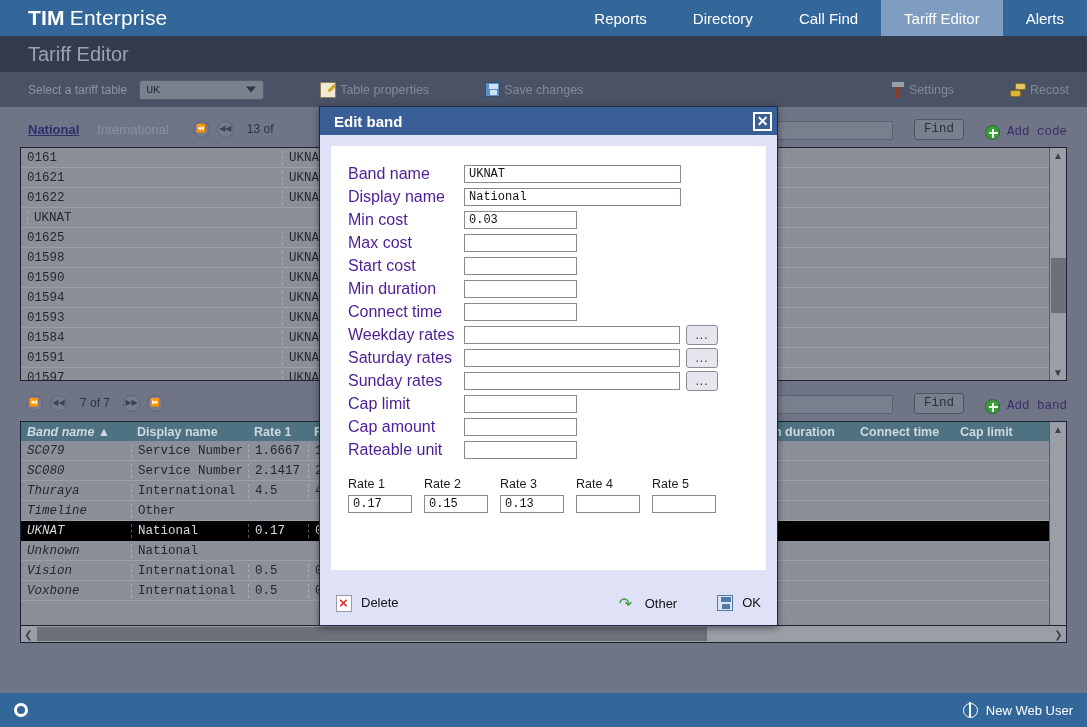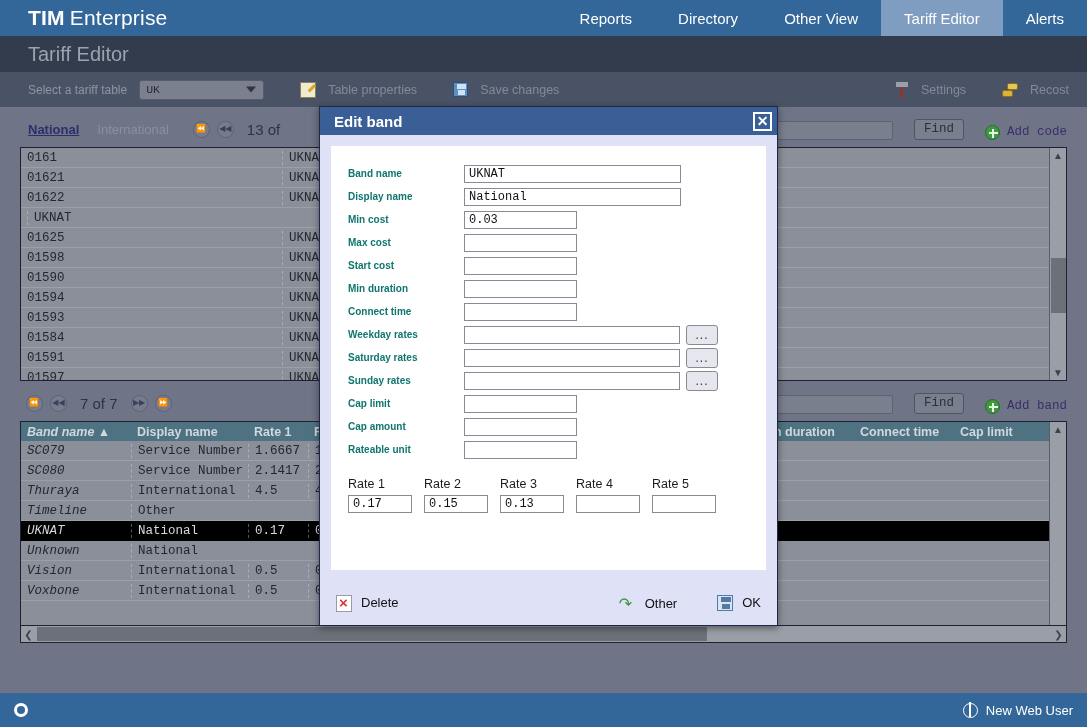--- a/index.html
+++ b/index.html
@@ -45,21 +45,21 @@
     margin-left:12px; width:125px; height:20px; background:#7b808f;
     border:1px solid #565c6b; border-radius:3px; color:#2a2f3a;
     font-size:11.5px; font-family:"Liberation Mono", monospace;
     display:flex; align-items:center; padding:0 6px; position:relative;
   }
   .tb-select .caret {
     position:absolute; right:7px; top:50%; transform:translateY(-60%);
     width:0;height:0;border-left:5px solid transparent;border-right:5px solid transparent;
     border-top:6px solid #2f3440;
   }
-  .tb-btn { display:flex; align-items:center; gap:12px; margin-left:36px; cursor:pointer; }
+  .tb-btn { display:flex; align-items:center; gap:4px; margin-left:56px; cursor:pointer; }
   .tb-btn .tbtxt { color:#828a99; font-size:12.5px; }
   .spacer { flex:1; }
   .tb-right { display:flex; align-items:center; padding-right:18px; }
 
   
   .content { position:relative; padding:0 20px; }
 
   .tabs-row {
     display:flex; align-items:center; height:28px; margin-top:8px; gap:0;
     padding-left:8px;
@@ -68,21 +68,21 @@
   .tab.active { color:#2b2f6b; text-decoration:underline; font-weight:bold; }
   .tab.inactive { color:#8a90a0; }
 
   .pager { display:flex; align-items:center; gap:7px; margin-left:6px; }
   .pbtn {
     width:17px;height:17px;border-radius:50%;
     background:#767b8d; border:1px solid #5d6375;
     display:flex;align-items:center;justify-content:center;
     font-size:8px;color:#39405a; cursor:pointer; line-height:1;
   }
-  .pagetext { font-size:15px; color:#2e3342; margin:0 6px; }
+  .pagetext { font-size:12px; color:#2e3342; margin:0 6px; }
 
   .findwrap { margin-left:auto; display:flex; align-items:flex-end; gap:21px;font-family:Liberation Mono, monospace; }
   .findinput {
     width:152px;height:19px;background:#7a7f8e;border:1px solid #5c6273;
     border-radius:2px;
   }
   .findbtn {
     height:21px;padding:0 9px;background:#7a7f8e;border:1px solid #4e5464;
     border-radius:3px;font-size:12.5px;color:#2a2f3a;display:flex;align-items:center;
     cursor:pointer;
@@ -163,21 +163,21 @@
     padding:0 5px 0 14px;color:#ffffff;font-size:15px;font-weight:bold;
   }
   .dlg-close {
     margin-left:auto;width:19px;height:19px;background:#3a5e96;
     border:2px solid #ffffff;color:#ffffff;display:flex;align-items:center;
     justify-content:center;font-size:14px;font-weight:bold;cursor:pointer;line-height:1;
   }
   .dlg-body { padding:11px; height:446px; }
   .dlg-panel { background:#ffffff; height:100%; padding:16px 0 0 17px; }
   .frm-row { display:flex; align-items:center; height:23px; }
-  .frm-lbl { width:116px; font-size:10px; color:#0f766e;font-weight:bold; }
+  .frm-lbl { width:116px; font-size:16px; color:#4c1d95; }
   .inp {
     height:18px;border:1px solid #8a8a96;background:#ffffff;
     font-family:"Liberation Mono", monospace;font-size:12px;color:#111;
     padding:0 4px; display:flex; align-items:center;
   }
   .inp-sm{width:113px;} .inp-md{width:217px;} .inp-lg{width:216px;}
   .dots {
     width:32px;height:20px;margin-left:6px;border:1px solid #8a8a96;
     background:#e6e6ef;border-radius:3px;font-size:12px;color:#333;
     display:flex;align-items:center;justify-content:center;cursor:pointer;
@@ -243,21 +243,21 @@
       <span class="lite">Enterprise</span>
   </div>
   <div class="navitems" id="nav-items">
       <div class="navitem">
         <span>Reports</span>
       </div>
       <div class="navitem">
         <span>Directory</span>
       </div>
       <div class="navitem">
-        <span>Other View</span>
+        <span>Call Find</span>
       </div>
       <div class="navitem active">
         <span>Tariff Editor</span>
       </div>
       <div class="navitem">
         <span>Alerts</span>
       </div>
     </div>
 </div>
 

